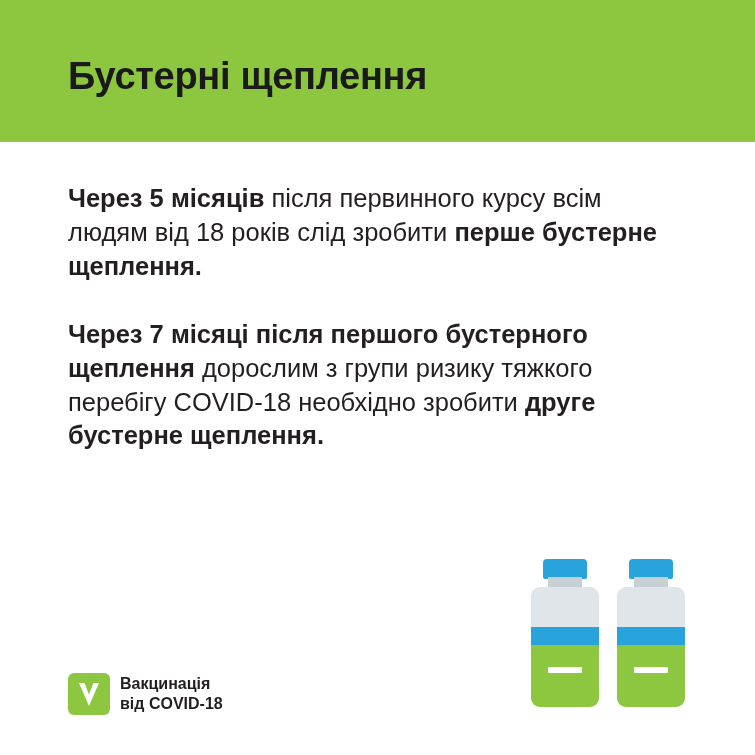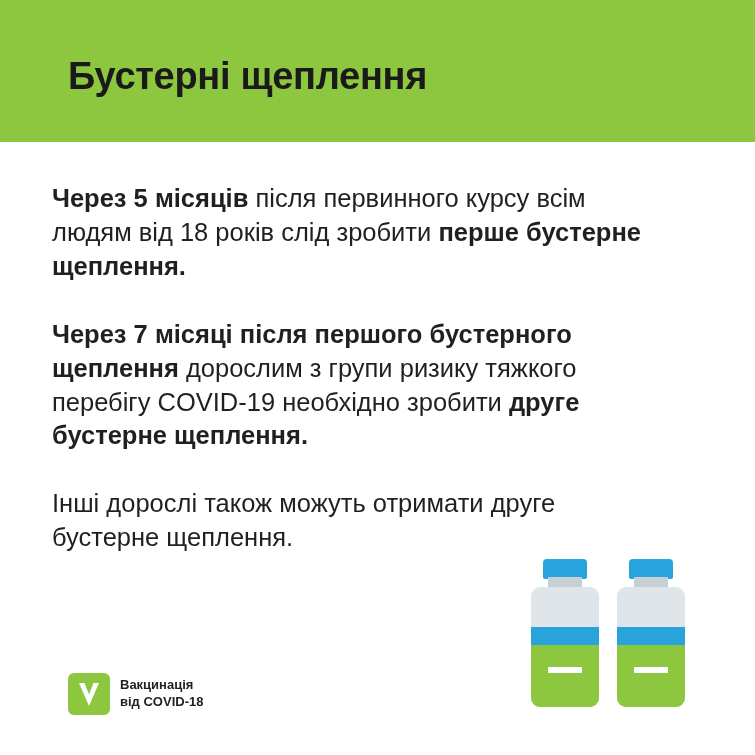--- a/index.html
+++ b/index.html
@@ -34,21 +34,21 @@
     left: 68px;
     top: 56px;
     font-size: 38px;
     font-weight: bold;
     color: #1a1a1a;
     letter-spacing: -0.3px;
     line-height: 1.1;
   }
   .content {
     position: absolute;
-    left: 52px;
+    left: 68px;
     top: 182px;
     width: 600px;
   }
   .para {
     font-size: 25.5px;
     line-height: 1.33;
     color: #231f20;
     margin-bottom: 26px;
   }
   .para.gap-large {
@@ -146,38 +146,37 @@
     flex: none;
   }
   .logo-mark .v {
     position: absolute;
     left: 0;
     top: 0;
     width: 42px;
     height: 42px;
   }
   .logo-text {
-    font-size: 13px;
+    font-size: 16px;
     font-weight: bold;
     color: #231f20;
     line-height: 1.28;
   }
 </style>
 </head>
 <body>
 
 <div class="poster">
 
   <div class="header-band"></div>
   <div class="header-title">Бустерні щеплення</div>
 
   <div class="content">
     <div class="para gap-large"><b>Через 5 місяців </b><span class="reg">після первинного курсу всім людям від 18 років слід зробити </span><b>перше бустерне щеплення.</b></div>
-    <div class="para gap-large"><b>Через 7 місяці після першого бустерного щеплення </b><span class="reg">дорослим з групи ризику тяжкого перебігу COVID-19 необхідно зробити </span><b>друге бустерне щеплення.</b></div>
-    <div class="para"><span class="reg">Інші дорослі також можуть отримати друге бустерне щеплення.</span></div>
+    <div class="para gap-large"><b>Через 7 місяці після першого бустерного щеплення </b><span class="reg">дорослим з групи ризику тяжкого перебігу COVID-18 необхідно зробити </span><b>друге бустерне щеплення.</b></div>
   </div>
 
   <div class="vials">
     <div class="vial left">
       <div class="cap"></div>
       <div class="neck"></div>
       <div class="body">
         <div class="stripe-blue"></div>
         <div class="stripe-green"></div>
         <div class="label-line"></div>

